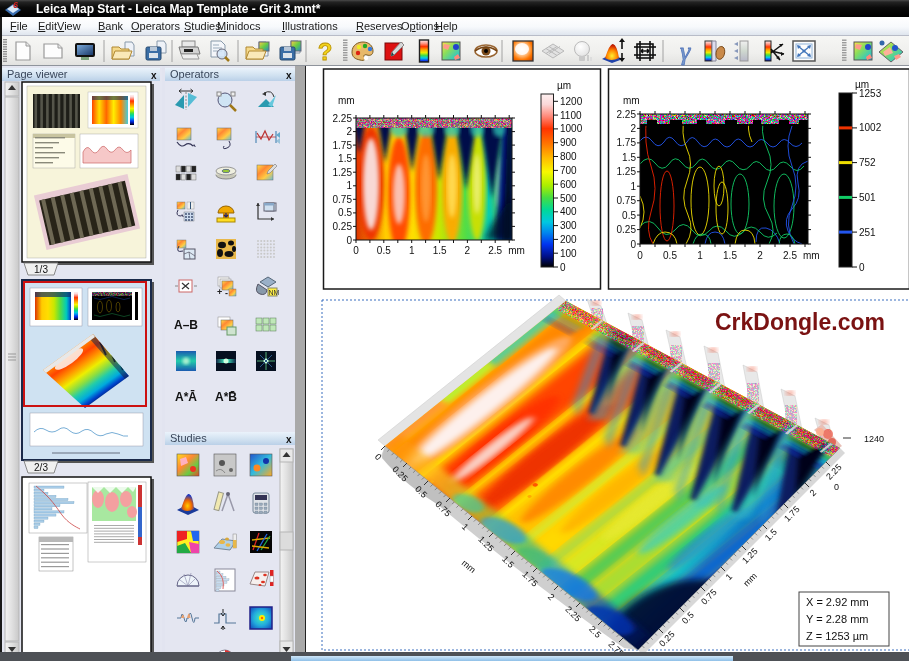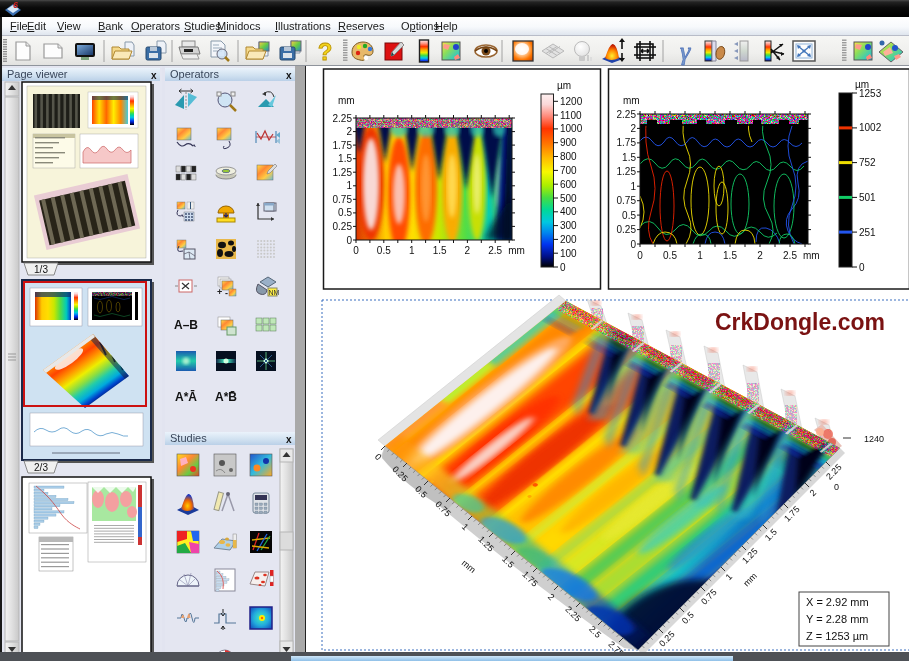--- a/index.html
+++ b/index.html
@@ -22,31 +22,32 @@
 #bottomblue{left:291px;top:656px;width:442px;height:5px;background:linear-gradient(#cfe6f8,#8fc0e8);}
 </style>
 </head>
 <body>
 <div class="abs" id="titlebar">
   <svg class="abs" style="left:0;top:0" width="30" height="17">
       <polygon points="5,10 13,4 21,10 13,16" fill="#3a6eb0"></polygon>
       <polygon points="7,9 13,5 19,9 13,13" fill="#d8e8f8"></polygon>
       <text x="13" y="8" font-size="9" fill="#cc2222" font-weight="bold" font-style="italic">6</text>
     </svg>
+  <div class="abs" id="titletext">Leica Map Start - Leica Map Template - Grit 3.mnt*</div>
 </div>
 <div class="abs" id="menubar">
   <span class="mi" style="left:10px"><u>F</u>ile</span>
-  <span class="mi" style="left:27px"><u>E</u>dit</span>
+  <span class="mi" style="left:38px"><u>E</u>dit</span>
   <span class="mi" style="left:57px"><u>V</u>iew</span>
   <span class="mi" style="left:98px"><u>B</u>ank</span>
   <span class="mi" style="left:131px"><u>O</u>perators</span>
   <span class="mi" style="left:184px"><u>S</u>tudies</span>
   <span class="mi" style="left:217px"><u>M</u>inidocs</span>
-  <span class="mi" style="left:275px"><u>I</u>llustrations</span>
-  <span class="mi" style="left:338px"><u>R</u>eserves</span>
+  <span class="mi" style="left:282px"><u>I</u>llustrations</span>
+  <span class="mi" style="left:356px"><u>R</u>eserves</span>
   <span class="mi" style="left:401px">O<u>p</u>tions</span>
   <span class="mi" style="left:435px"><u>H</u>elp</span>
 </div>
 <div class="abs" id="toolbar"><svg width="909" height="30" xmlns="http://www.w3.org/2000/svg">
       <rect x="3" y="3.0" width="4" height="1.3" fill="#8a8a8a"></rect>
       <rect x="3" y="5.4" width="4" height="1.3" fill="#8a8a8a"></rect>
       <rect x="3" y="7.8" width="4" height="1.3" fill="#8a8a8a"></rect>
       <rect x="3" y="10.2" width="4" height="1.3" fill="#8a8a8a"></rect>
       <rect x="3" y="12.6" width="4" height="1.3" fill="#8a8a8a"></rect>
       <rect x="3" y="15.0" width="4" height="1.3" fill="#8a8a8a"></rect>

